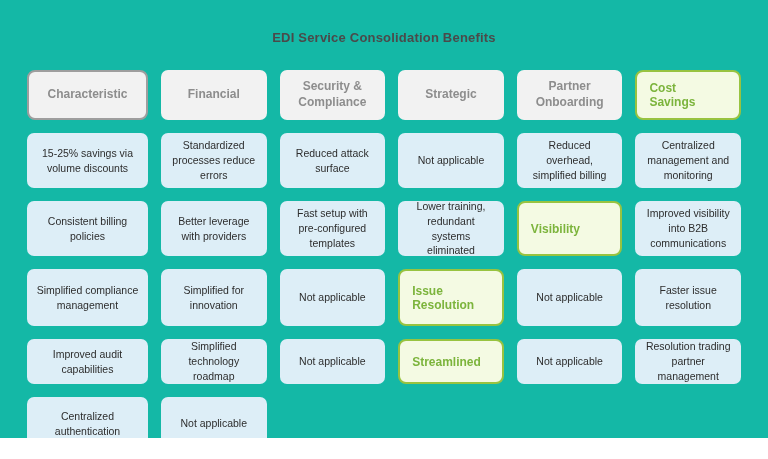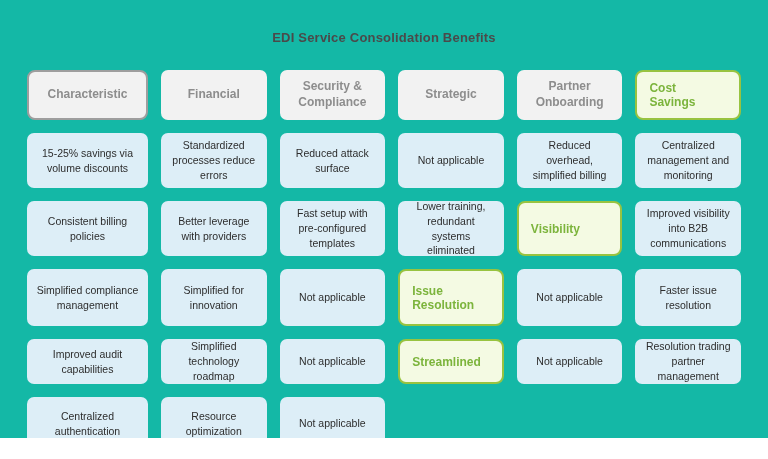--- a/index.html
+++ b/index.html
@@ -114,17 +114,16 @@
     <div class="cell data-cell">Not applicable</div>
     <div class="cell data-cell">Faster issue resolution</div>
     <div class="cell data-cell">Improved audit capabilities</div>
     <div class="cell data-cell">Simplified technology roadmap</div>
     <div class="cell data-cell">Not applicable</div>
 
     <div class="cell row-label">Streamlined</div>
     <div class="cell data-cell">Not applicable</div>
     <div class="cell data-cell">Resolution trading partner management</div>
     <div class="cell data-cell">Centralized authentication</div>
-    <div class="cell data-cell">Resource optimization</div>
     <div class="cell data-cell">Not applicable</div>
 
   </div>
 </div>
 
 </body></html>

